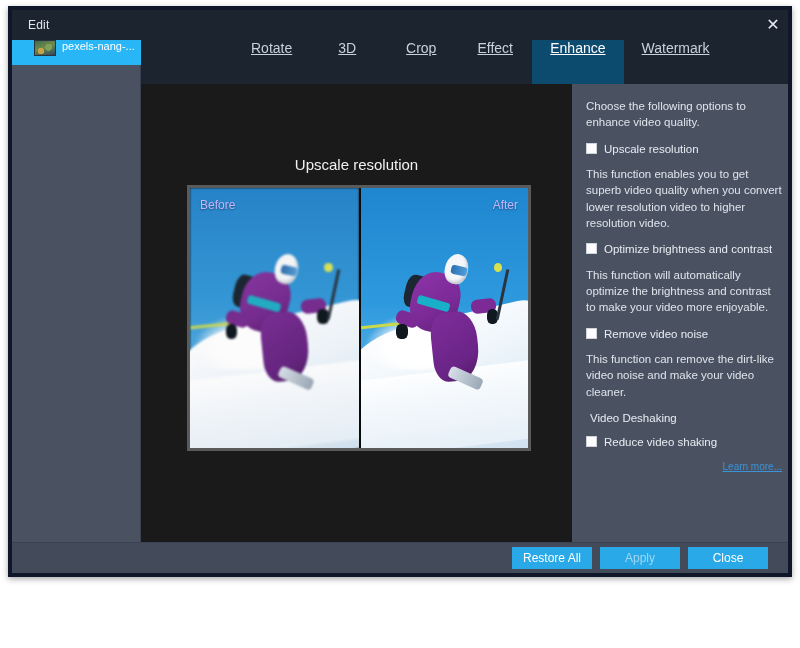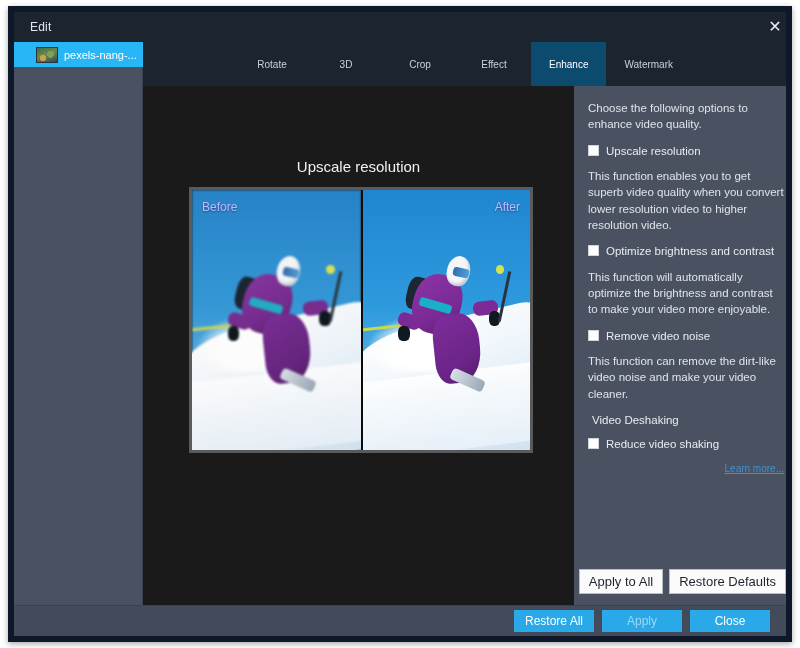--- a/index.html
+++ b/index.html
@@ -5,23 +5,23 @@
   * { box-sizing: border-box; margin: 0; padding: 0; }
   html, body {
     width: 800px; height: 648px;
     background: #ffffff;
     font-family: "Liberation Sans", sans-serif;
     overflow: hidden;
   }
   #app {
     position: absolute;
     left: 8px; top: 6px;
-    width: 784px; height: 636px;
+    width: 784px; height: 571px;
     background: #4a5262;
-    border: 6px solid #0f172a;
+    border: 4px solid #0f172a;
     box-shadow: 0 2px 6px rgba(0,0,0,0.35);
     overflow: hidden;
   }
 
   
   .titlebar {
     position: absolute; left: 0; top: 0;
     width: 784px; height: 30px;
     background: #1c2430;
     display: flex; align-items: center;
@@ -39,21 +39,21 @@
   }
 
   
   .sidebar {
     position: absolute; left: 0; top: 30px;
     width: 129px; height: 575px;
     background: #4a5262;
     border-right: 1px solid #3a4150;
   }
   .file-item {
-    display: flex; align-items: center;
+    display: flex; 
     height: 25px; width: 129px;
     background: #29b6f6;
     padding-left: 22px;
     cursor: pointer;
   }
   .file-thumb {
     width: 22px; height: 16px;
     flex: 0 0 auto;
     background:
       radial-gradient(circle at 30% 70%, #c8a24a 0 18%, transparent 19%),
@@ -69,26 +69,27 @@
 
   
   .tabstrip {
     position: absolute; left: 129px; top: 30px;
     width: 655px; height: 44px;
     background: #1c2430;
     display: flex; align-items: stretch;
   }
   .tabstrip .tab-spacer { width: 92px; flex: 0 0 auto; }
   .tab {
-    display: flex; align-items: center; justify-content: center;
-    color: #c9d1dc; font-size: 10px;
+    display: flex; justify-content: center;
+    color: #c9d1dc; font-size: 14px;
     padding: 0 18px;
     min-width: 74px;
     cursor: pointer;
     white-space: nowrap;
+    text-decoration: underline;
   }
   .tab.active {
     background: #0c4a6e;
     color: #ffffff;
   }
 
   
   .preview {
     position: absolute; left: 129px; top: 74px;
     width: 431px; height: 531px;

